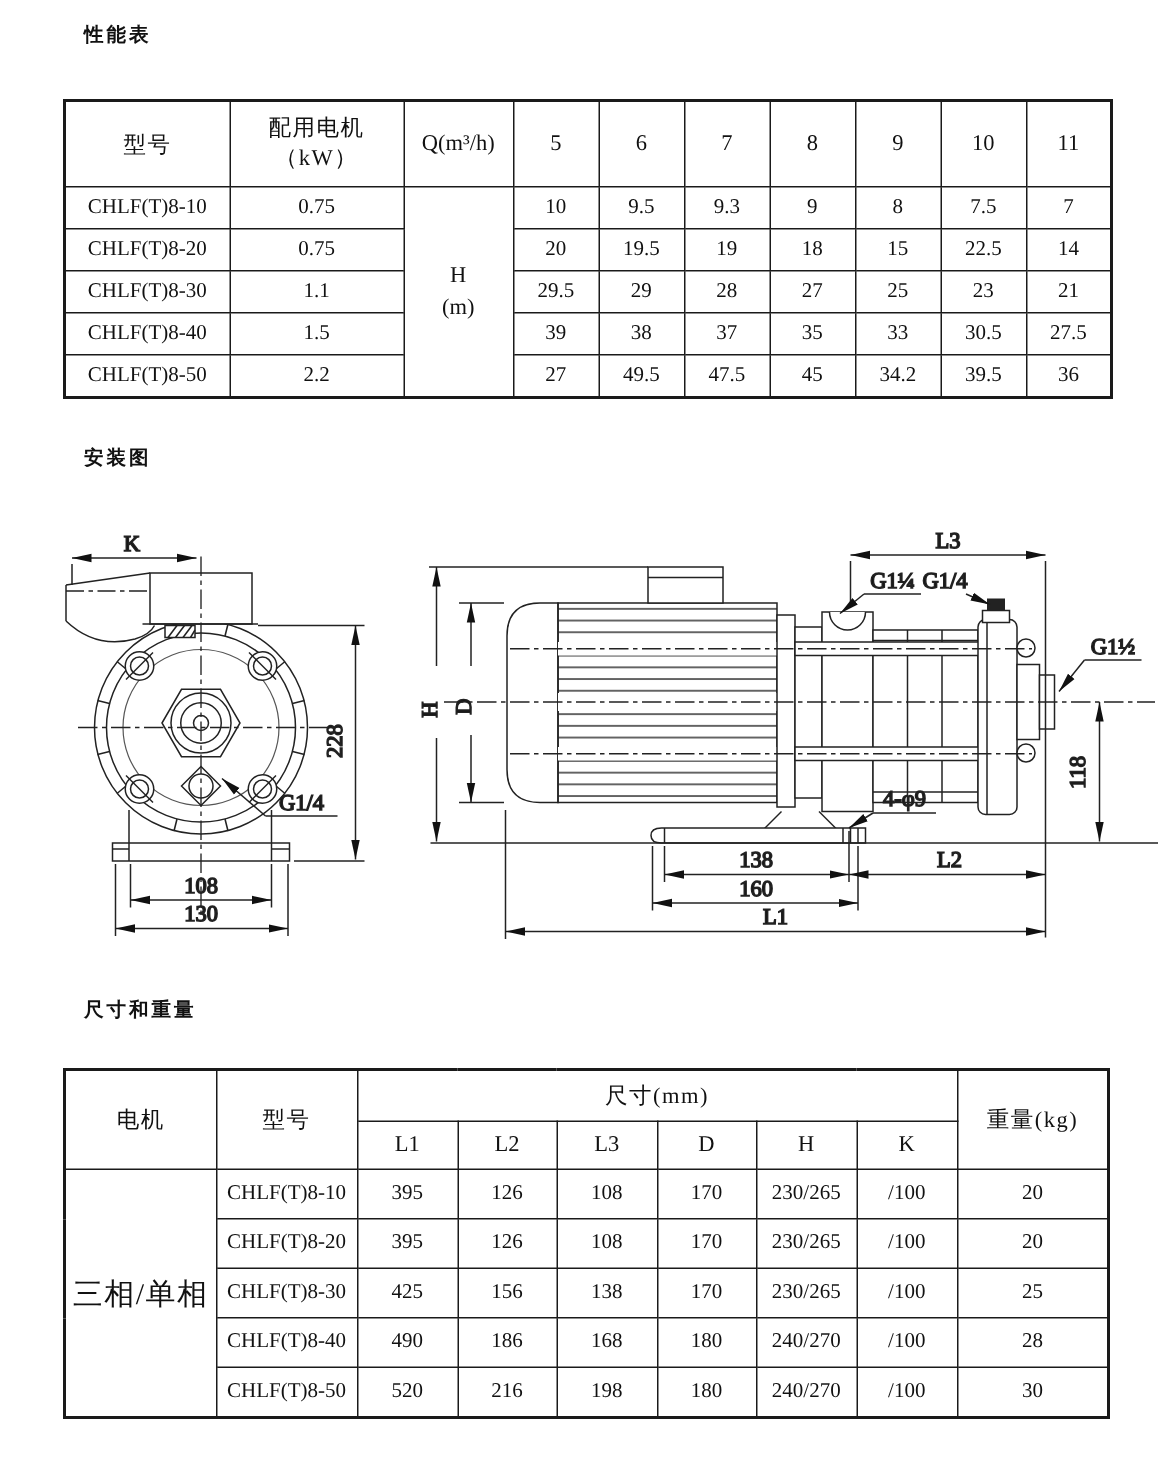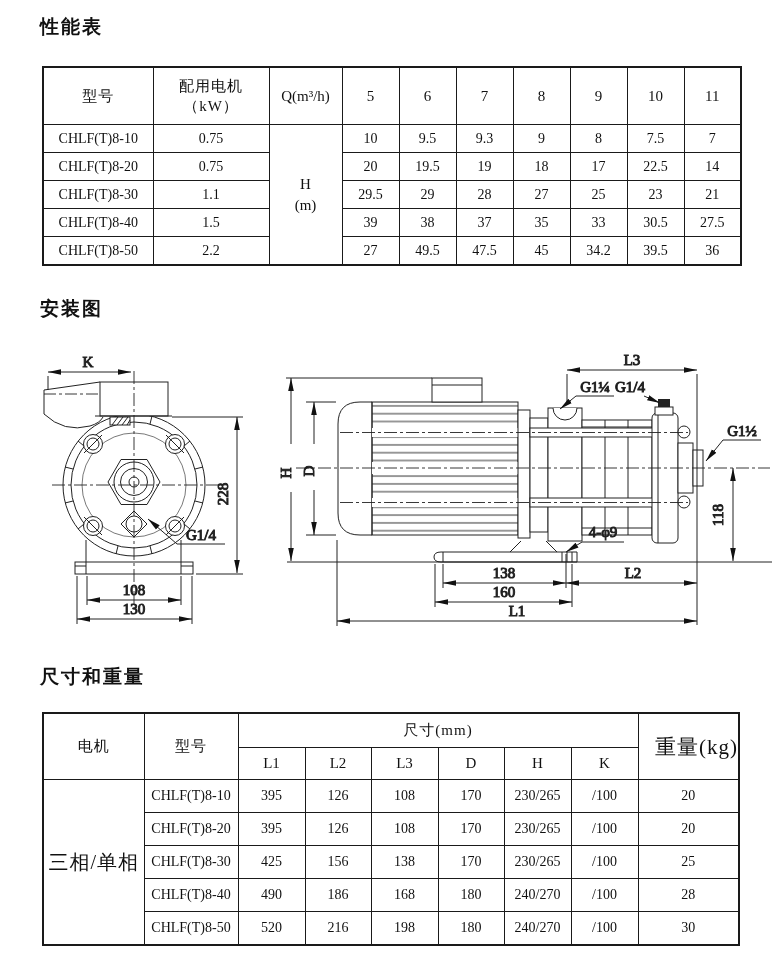--- a/index.html
+++ b/index.html
@@ -1,19 +1,19 @@
 <!DOCTYPE html>
 <html><head>
 <meta charset="utf-8">
 <style>
   html,body{margin:0;padding:0;background:#e8e8e8;}
   #page{position:relative;width:780px;height:974px;background:#ffffff;
         font-family:"Liberation Serif",serif;color:#1c1c1c;overflow:hidden;}
-  .sec-title{position:absolute;left:40px;font-family:"Liberation Sans",sans-serif;
-        font-weight:700;font-size:19px;letter-spacing:2px;color:#111;}
+  .sec-title{position:absolute;left:56px;font-family:"Liberation Sans",sans-serif;
+        font-weight:700;font-size:13px;letter-spacing:2px;color:#111;}
   table{border-collapse:collapse;table-layout:fixed;position:absolute;
         border:2px solid #1a1a1a;font-size:14px;color:#111;}
   td{border:1px solid #1a1a1a;text-align:center;vertical-align:middle;
      padding:0;overflow:hidden;}
   .pre{white-space:pre-line;line-height:1.35;}
   .cjk{font-size:20px;letter-spacing:1px;}
   .perf td{height:27px;}
   .perf tr.hdr td{height:56px;font-size:15px;}
   .dim td{height:32px;}
   .dim tr.hdr1 td{height:33px;font-size:15px;}
@@ -67,21 +67,21 @@
         <td>7.5</td>
         <td>7</td>
       </tr>
       <tr>
         <td>CHLF(T)8-20</td>
         <td>0.75</td>
         <td>20</td>
         <td>19.5</td>
         <td>19</td>
         <td>18</td>
-        <td>17</td>
+        <td>15</td>
         <td>22.5</td>
         <td>14</td>
       </tr>
       <tr>
         <td>CHLF(T)8-30</td>
         <td>1.1</td>
         <td>29.5</td>
         <td>29</td>
         <td>28</td>
         <td>27</td>
@@ -369,21 +369,21 @@
       <col style="width:66px">
         <col style="width:67px">
         <col style="width:67px">
       <col style="width:101px">
     </colgroup>
     <tbody>
       <tr class="hdr1">
         <td rowspan="2" class="cjk">电机</td>
         <td rowspan="2" class="cjk">型号</td>
         <td colspan="6" class="cjk" style="font-size:15px;margin-top:15px;">尺寸(mm)</td>
-        <td rowspan="2" class="cjk" style="font-size:21px;text-align:right;">重量(kg)</td>
+        <td rowspan="2" class="cjk" style="font-size:15px;">重量(kg)</td>
       </tr>
       <tr class="hdr2">
         <td>L1</td>
         <td>L2</td>
         <td>L3</td>
         <td>D</td>
         <td>H</td>
         <td>K</td>
       </tr>
       <tr>

